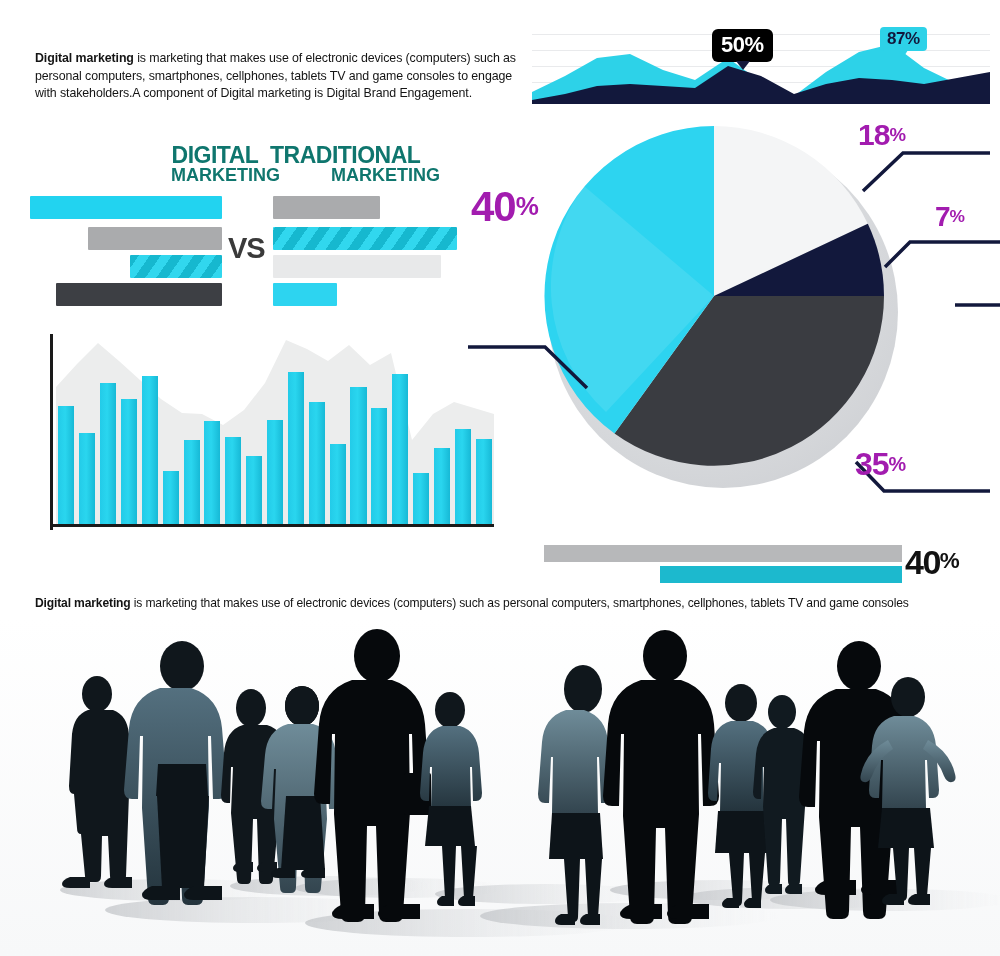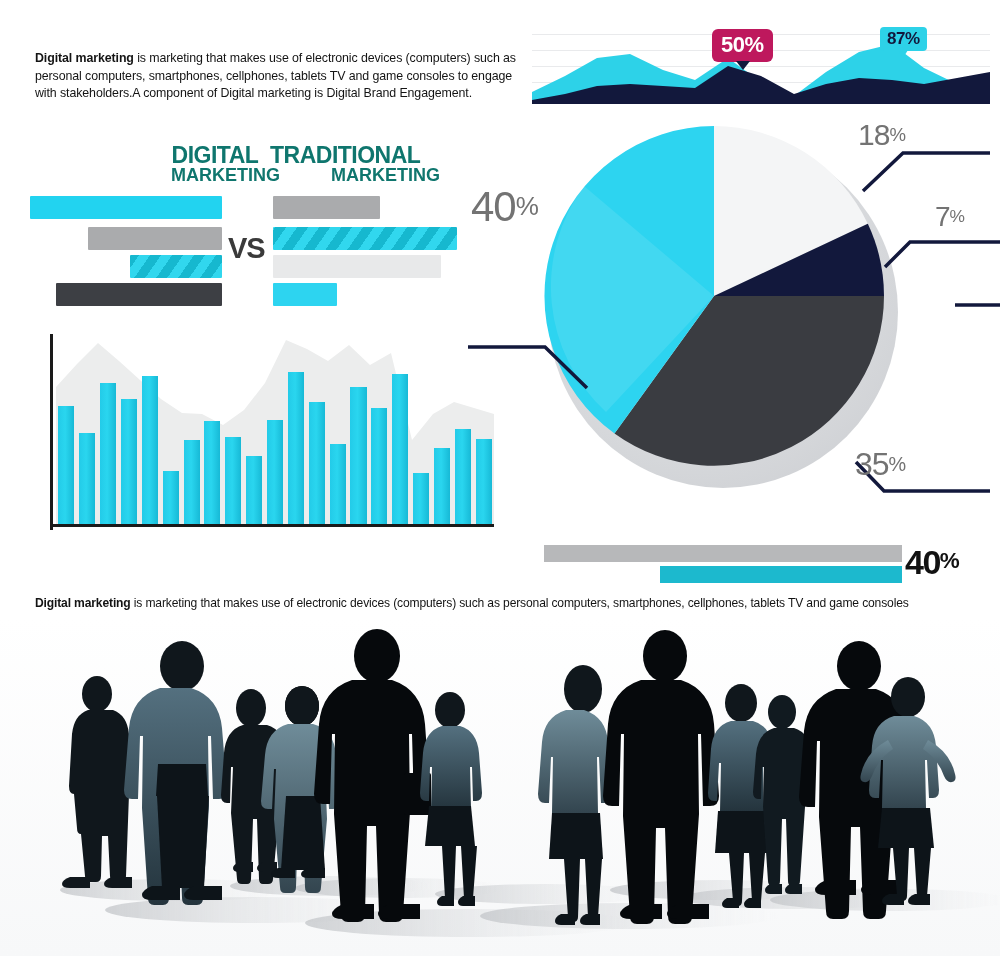--- a/index.html
+++ b/index.html
@@ -75,21 +75,21 @@
     margin-left: -6px;
     bottom: -8px;
     width: 0; height: 0;
     border-left: 7px solid transparent;
     border-right: 7px solid transparent;
   }
   .tip-a {
     left: 712px; top: 29px;
     font-size: 22px;
   }
-  .tip-a .tip-box { background: #be185d; color: #ffffff; }
+  .tip-a .tip-box { background: #000000; color: #ffffff; }
   .tip-a .tip-arrow { border-top: 9px solid #12183c; }
   .tip-b {
     left: 880px; top: 27px;
     font-size: 17px;
   }
   .tip-b .tip-box { background: #2dd2e8; color: #12183c; padding: 3px 7px 4px 7px; border-radius: 4px; }
   .tip-b .tip-arrow { border-top: 8px solid #2dd2e8; border-left-width: 5px; border-right-width: 5px; margin-left: -5px; bottom: -7px; }
 
   
   .vs-head {
@@ -182,22 +182,22 @@
     border-radius: 50%;
     background: radial-gradient(circle at 42% 38%, #e7e8ea 0%, #d6d8db 62%, #c9cbcf 100%);
   }
   .pie-disc {
     position: absolute;
     left: 0; top: 0;
     width: 348px; height: 348px;
   }
   .pie-label {
     position: absolute;
-    font-weight: normal;
-    color: #737373;
+    font-weight: bold;
+    color: #a21caf;
     letter-spacing: -1px;
     line-height: 1;
     white-space: nowrap;
   }
   .pie-label .pct { font-size: 0.62em; vertical-align: 0.22em; }
   .leader { position: absolute; overflow: visible; }
 
   
   .prog-gray {
     position: absolute;

